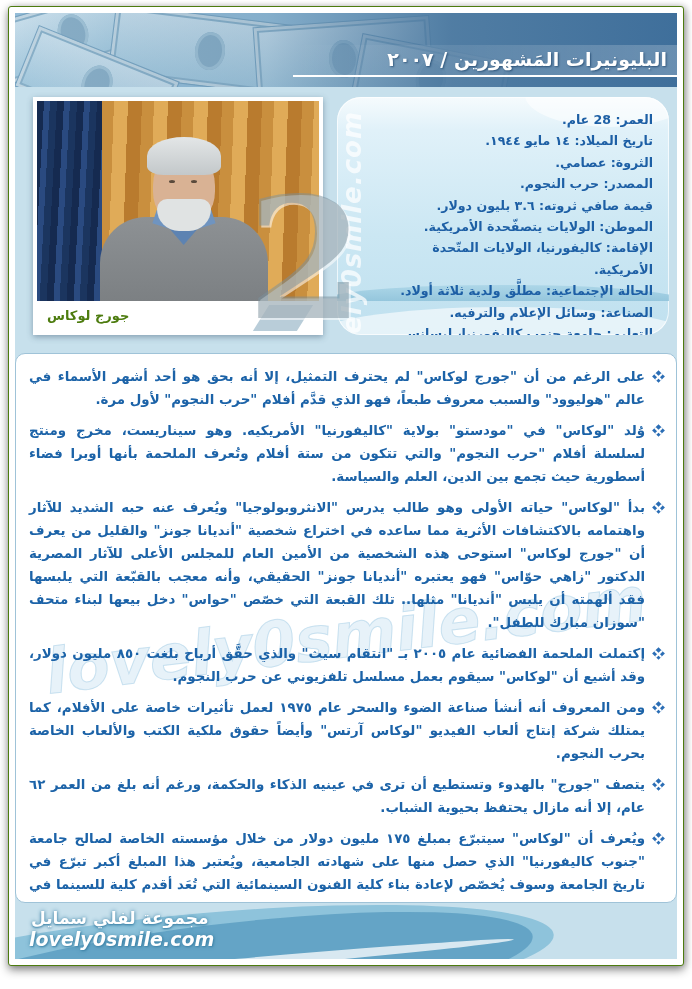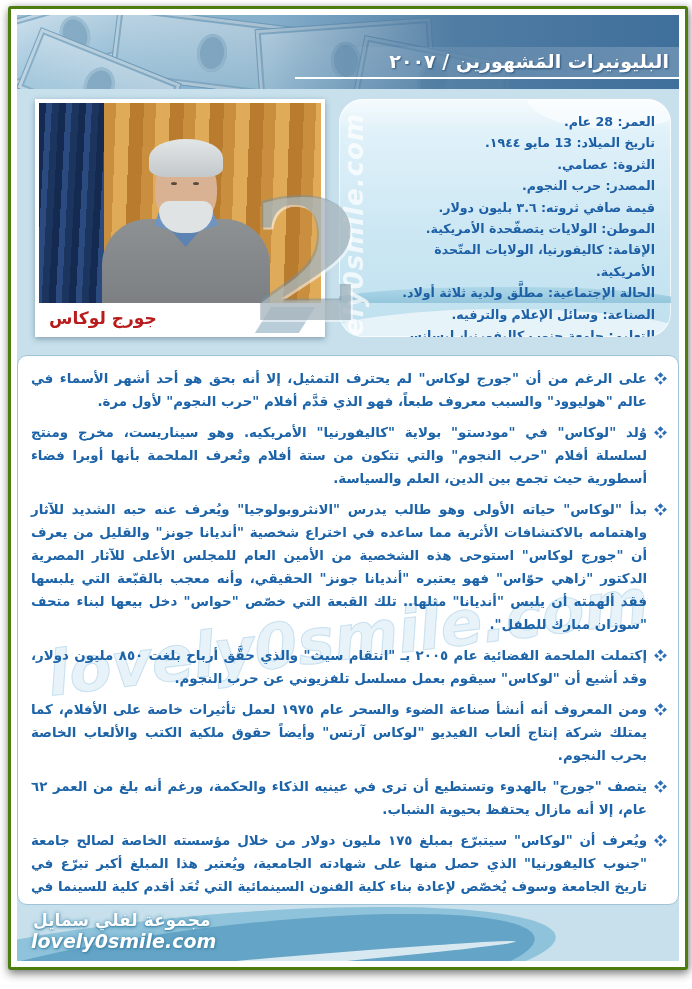--- a/index.html
+++ b/index.html
@@ -2,21 +2,21 @@
 <html lang="ar"><head>
 <meta charset="utf-8">
 <style>
   html,body{margin:0;padding:0;}
   body{
     width:692px;height:989px;position:relative;background:#ffffff;
     font-family:"DejaVu Sans", sans-serif;overflow:hidden;
   }
   .card{
     position:absolute;left:8px;top:6px;width:674px;height:958px;
-    background:#ffffff;border:3px solid #4d7c0f;border-radius:3px;
+    background:#ffffff;border:1px solid #4d7c0f;border-radius:3px;
     box-shadow:0 4px 10px rgba(0,0,0,0.45), 2px 0 6px rgba(0,0,0,0.18);
   }
   .card-inner{position:absolute;left:6px;top:6px;right:6px;bottom:6px;background:#c7e0ec;overflow:hidden;}
 
   
   .header{position:absolute;left:0;top:0;right:0;height:74px;overflow:hidden;background:#9cc4de;}
   .bill{position:absolute;background:linear-gradient(180deg,#d7e9f3,#a9cee2);border:1px solid #7ba6c2;
     box-shadow:inset 0 0 0 3px rgba(255,255,255,0.55), inset 0 0 0 5px #8fb5cc;}
   .bill::after{content:"";position:absolute;left:50%;top:50%;transform:translate(-50%,-50%);
     width:30px;height:38px;border-radius:50%;background:#8fb3ca;box-shadow:inset 0 0 0 3px #a9c9db;}
@@ -51,22 +51,22 @@
   .head{position:absolute;left:52%;transform:translateX(-50%);bottom:76px;width:62px;height:76px;
     background:#d9b294;border-radius:48% 48% 44% 44%;}
   .hair{position:absolute;left:52%;transform:translateX(-50%);bottom:126px;width:74px;height:38px;
     background:linear-gradient(180deg,#e3e6e7,#c3c8ca);border-radius:55% 55% 25% 25%;}
   .beard{position:absolute;left:52%;transform:translateX(-50%);bottom:70px;width:54px;height:32px;
     background:#e0e3e3;border-radius:12px 12px 26px 26px;}
   .eye{position:absolute;width:6px;height:3px;background:#5a4a3c;border-radius:50%;bottom:118px;}
   .eye.l{left:calc(52% - 15px);} .eye.r{left:calc(52% + 7px);}
   .name-bar{position:absolute;left:4px;right:4px;bottom:4px;height:30px;background:#ffffff;overflow:hidden;}
   .name-accent{position:absolute;right:14px;top:4px;width:44px;height:26px;background:#b9cdd9;transform:skewX(-32deg);}
-  .name-text{position:absolute;left:10px;top:0;line-height:30px;font-size:17px;font-weight:bold;
-    color:#b91c1c;direction:rtl;}
+  .name-text{position:absolute;left:10px;top:0;line-height:30px;font-size:13px;font-weight:bold;
+    color:#4d7c0f;direction:rtl;}
   .digit-watermark{position:absolute;left:232px;top:88px;z-index:5;font-family:"DejaVu Serif", serif;
     font-size:168px;line-height:1;font-weight:bold;color:rgba(122,143,156,0.52);
     text-shadow:2px 2px 0 rgba(255,255,255,0.55);pointer-events:none;}
 
   .info-panel{position:absolute;left:322px;right:8px;top:10px;height:238px;border-radius:24px;overflow:hidden;
     background:linear-gradient(180deg,#f6fbfd 0%,#e0f1f9 14%,#cbe7f3 58%,#bfe0ef 100%);
     box-shadow:inset 0 0 0 1px rgba(255,255,255,0.7);}
   .info-panel .curve-top{position:absolute;top:-34px;right:-26px;width:170px;height:64px;
     background:rgba(255,255,255,0.55);border-radius:50%;}
   .info-panel .wave-mid{position:absolute;bottom:34px;left:-10px;right:-10px;height:16px;
@@ -148,21 +148,21 @@
 
       <div class="digit-watermark">2</div>
 
       <div class="info-panel">
         <div class="curve-top"></div>
         <div class="wave-mid"></div>
         <div class="curve-bottom"></div>
         <div class="side-watermark">lovely0smile.com</div>
         <div class="info-lines">
           <div>العمر: 28 عام.</div>
-          <div>تاريخ الميلاد: 13 مايو ١٩٤٤.</div>
+          <div>تاريخ الميلاد: ١٤ مايو ١٩٤٤.</div>
           <div>الثروة: عصامي.</div>
           <div>المصدر: حرب النجوم.</div>
           <div>قيمة صافي ثروته: ٣.٦ بليون دولار.</div>
           <div>الموطن: الولايات يتصفّحدة الأمريكية.</div>
           <div>الإقامة: كاليفورنيا، الولايات المتّحدة الأمريكية.</div>
           <div>الحالة الإجتماعية: مطلَّق ولدية ثلاثة أولاد.</div>
           <div>الصناعة: وسائل الإعلام والترفيه.</div>
           <div>التعليم: جامعة جنوب كاليفورنيا، ليسانس الآداب والعلوم.</div>
         </div>
       </div>

